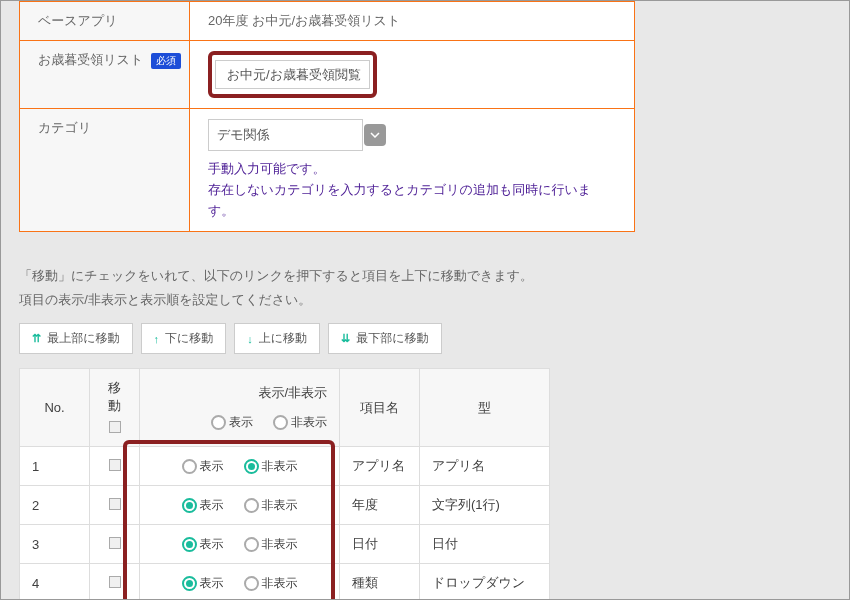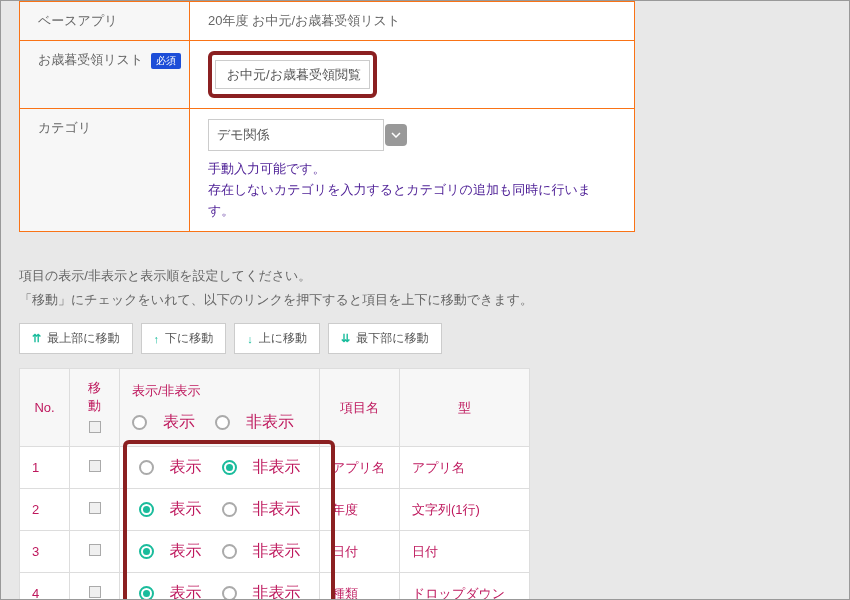--- a/index.html
+++ b/index.html
@@ -62,21 +62,21 @@
       padding: 5px 3px;
     }
     .select-wrap {
       display: inline-flex;
       align-items: center;
       gap: 1px;
     }
     .select-display {
       border: 1px solid #ccc;
       padding: 6px 8px;
-      width: 176px;
+      width: 155px;
       background: #fff;
       color: #555;
     }
     .select-btn {
       background: #999;
       color: #fff;
       width: 22px;
       height: 22px;
       border-radius: 4px;
       display: inline-flex;
@@ -121,48 +121,48 @@
     
     .grid-table {
       margin: 0 18px;
       border-collapse: collapse;
       background: #fff;
     }
     .grid-table th, .grid-table td {
       border: 1px solid #ddd;
       padding: 10px 12px;
       text-align: left;
-      color: #be185d;
+      color: #404040;
     }
     .grid-table th {
       background: #f7f7f7;
       font-weight: normal;
       text-align: center;
     }
-    .grid-table .col-no { width: 50px; text-align: center; }
+    .grid-table .col-no { width: 70px; text-align: center; }
     .grid-table .col-move { width: 50px; text-align: center; }
     .grid-table .col-visibility { width: 200px; }
     .grid-table .col-name { width: 80px; }
     .grid-table .col-type { width: 130px; }
     
     .visibility-header {
       display: flex;
       flex-direction: column;
-      align-items: flex-start;
+      align-items: flex-end;
       gap: 12px;
     }
     .radio-group {
       display: flex;
       gap: 20px;
     }
     .radio-option {
       display: inline-flex;
       align-items: center;
-      gap: 16px;
-      font-size: 16px;
+      gap: 3px;
+      font-size: 12px;
     }
     .radio-circle {
       width: 15px;
       height: 15px;
       border: 2px solid #aaa;
       border-radius: 50%;
       display: inline-flex;
       align-items: center;
       justify-content: center;
       background: #fff;
@@ -228,22 +228,22 @@
         <div class="hint-text">
           <div>手動入力可能です。</div>
           <div>存在しないカテゴリを入力するとカテゴリの追加も同時に行います。</div>
         </div>
       </td>
     </tr>
   </tbody>
     </table>
 
   <div class="instructions">
+    <div>「移動」にチェックをいれて、以下のリンクを押下すると項目を上下に移動できます。</div>
     <div>項目の表示/非表示と表示順を設定してください。</div>
-    <div>「移動」にチェックをいれて、以下のリンクを押下すると項目を上下に移動できます。</div>
   </div>
 
   <div class="move-buttons">
     <button class="move-btn">
       <span class="arrow-icon">⇈</span>
       <span>最上部に移動</span>
     </button>
     <button class="move-btn">
       <span class="arrow-icon">↑</span>
       <span>下に移動</span>

